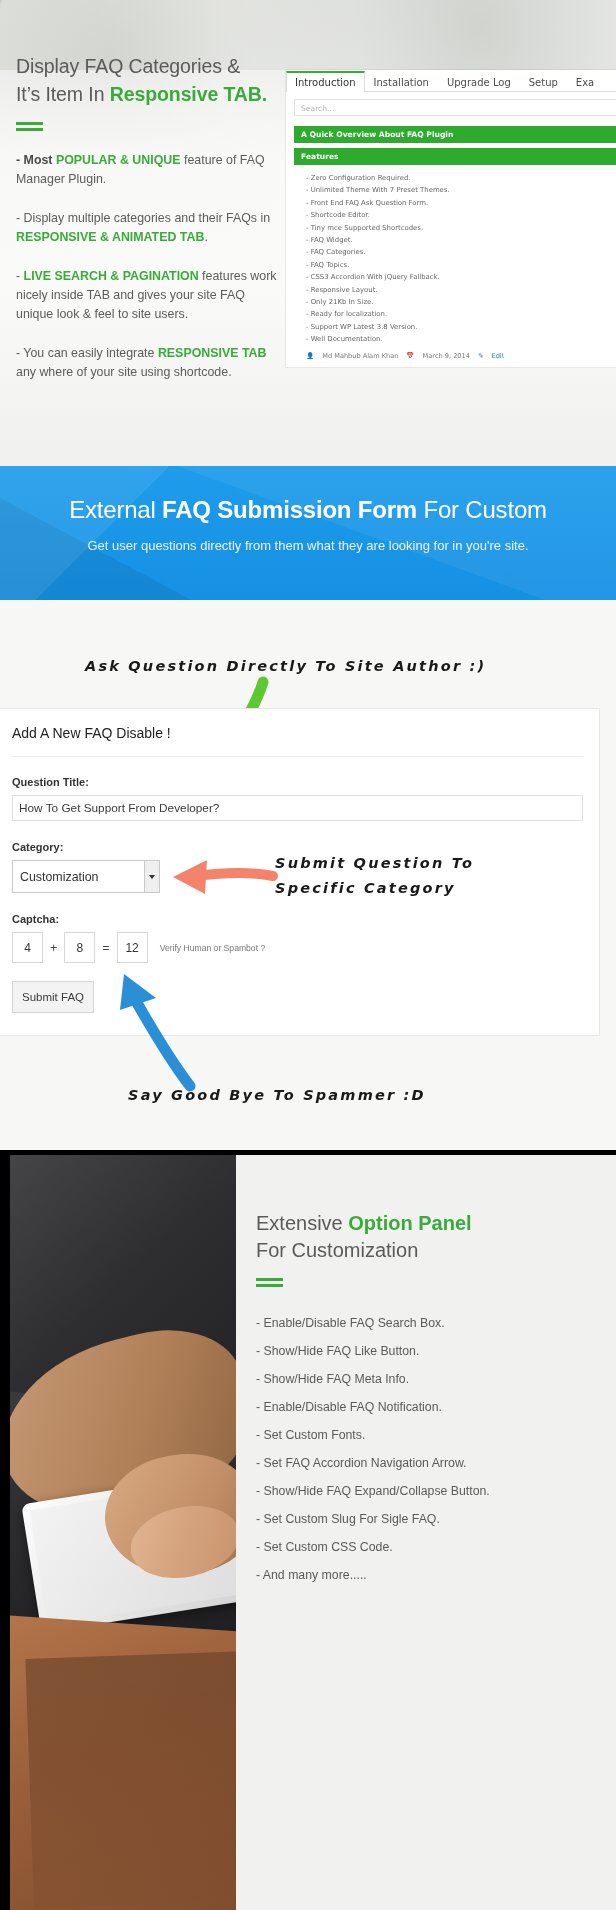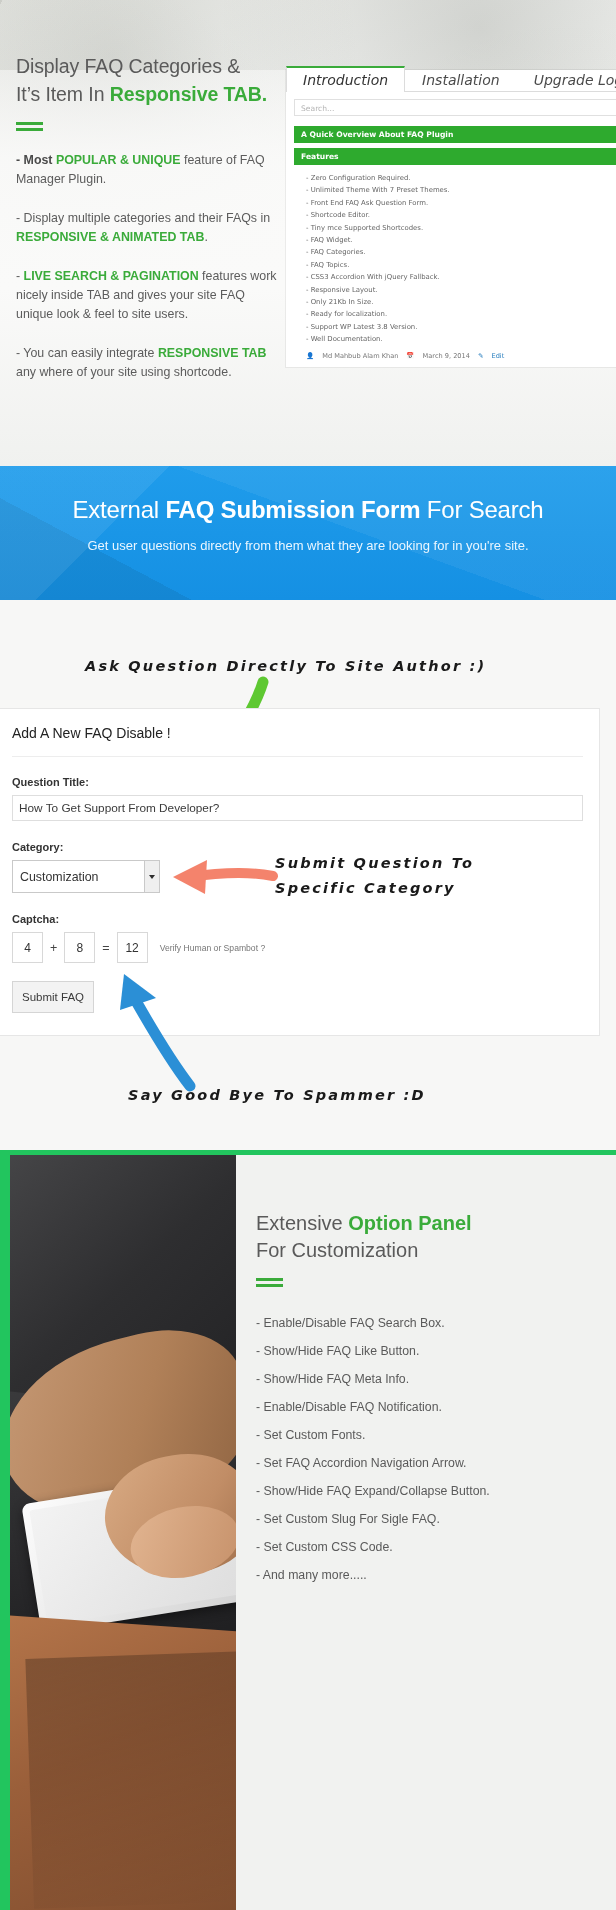--- a/index.html
+++ b/index.html
@@ -47,22 +47,22 @@
   .hero-p .lead { color:#4a4a4a; font-weight:700; }
 
   
   .shot {
     position:absolute; left:286px; top:70px; width:340px; z-index:6;
     background:#fff; box-shadow:0 0 0 1px rgba(0,0,0,.06);
     font-family:"DejaVu Sans", sans-serif;
   }
   .shot-tabs { display:flex; align-items:flex-end; height:22px; border-bottom:1px solid #dcdcdc; }
   .shot-tab {
-    font-size:14px; color:#4b4b4b; padding:4px 16px 4px; white-space:nowrap;
-    border:1px solid transparent; border-bottom:none; position:relative; top:1px;font-style:italic;
+    font-size:10px; color:#4b4b4b; padding:4px 8px 4px; white-space:nowrap;
+    border:1px solid transparent; border-bottom:none; position:relative; top:1px;
   }
   .shot-tab.active {
     background:#fff; border-color:#dcdcdc; border-top:2px solid #3aab3a; color:#333;
   }
   .shot-search {
     margin:7px 8px 0; height:17px; border:1px solid #e0e0e0; background:#fff;
     font-size:7.6px; color:#b4b4b4; line-height:17px; padding-left:6px;
   }
   .shot-bar {
     margin:10px 8px 0; background:#2eaa2e; color:#fff; font-size:7.6px; font-weight:700;
@@ -133,21 +133,21 @@
   .chelp { font-size:8.6px; color:#777; margin-left:5px; }
   .submit {
     margin-top:18px; display:inline-block; background:#f3f3f3; border:1px solid #d5d5d5;
     font-size:11.5px; color:#3a3a3a; padding:9px 9px;
   }
 
   
   svg.arr { position:absolute; overflow:visible; }
 
   
-  .sec4 { position:absolute; left:0; top:1150px; width:616px; height:760px; background:#22c55e; }
+  .sec4 { position:absolute; left:0; top:1150px; width:616px; height:760px; background:#000000; }
   .photo {
     position:absolute; left:10px; top:5px; width:226px; height:755px; overflow:hidden;
     background:linear-gradient(160deg,#2b2b2d 0%, #202022 30%, #38383a 58%, #2a2a2c 100%);
   }
   .photo .shirtA{position:absolute;left:-40px;top:-20px;width:330px;height:340px;
     background:linear-gradient(145deg,#4a4a4c 0%,#2e2e30 45%,#1d1d1f 100%);transform:rotate(-8deg);}
   .photo .shirtB{position:absolute;left:-60px;top:250px;width:360px;height:300px;
     background:linear-gradient(160deg,#3b3b3d 0%,#242426 60%,#18181a 100%);transform:rotate(6deg);}
   .photo .arm{position:absolute;left:-10px;top:185px;width:250px;height:170px;border-radius:60% 40% 50% 50%;
     background:linear-gradient(120deg,#c79a76 0%,#b08058 55%,#8d6240 100%);transform:rotate(-14deg);}
@@ -237,21 +237,21 @@
         <span class="mi">📅</span>
           <span>March 9, 2014</span>
         <span class="edit">✎</span>
           <span class="edit">Edit</span>
       </div>
     </div>
   </section>
 
   <section class="sec2">
     <h2>
-      <span>External </span><b>FAQ Submission Form</b><span> For Search</span>
+      <span>External </span><b>FAQ Submission Form</b><span> For Custom</span>
     </h2>
     <p>Get user questions directly from them what they are looking for in you're site.</p>
   </section>
 
   <section class="sec3">
 
     <div class="hand note1">Ask Question Directly To Site Author :)</div>
 
     <svg class="arr" style="left:195px; top:78px;" width="80" height="105" viewBox="0 0 80 105">
       <path d="M68 4 C60 30 40 62 20 85" stroke="#5ec832" stroke-width="11" fill="none" stroke-linecap="round"></path>

